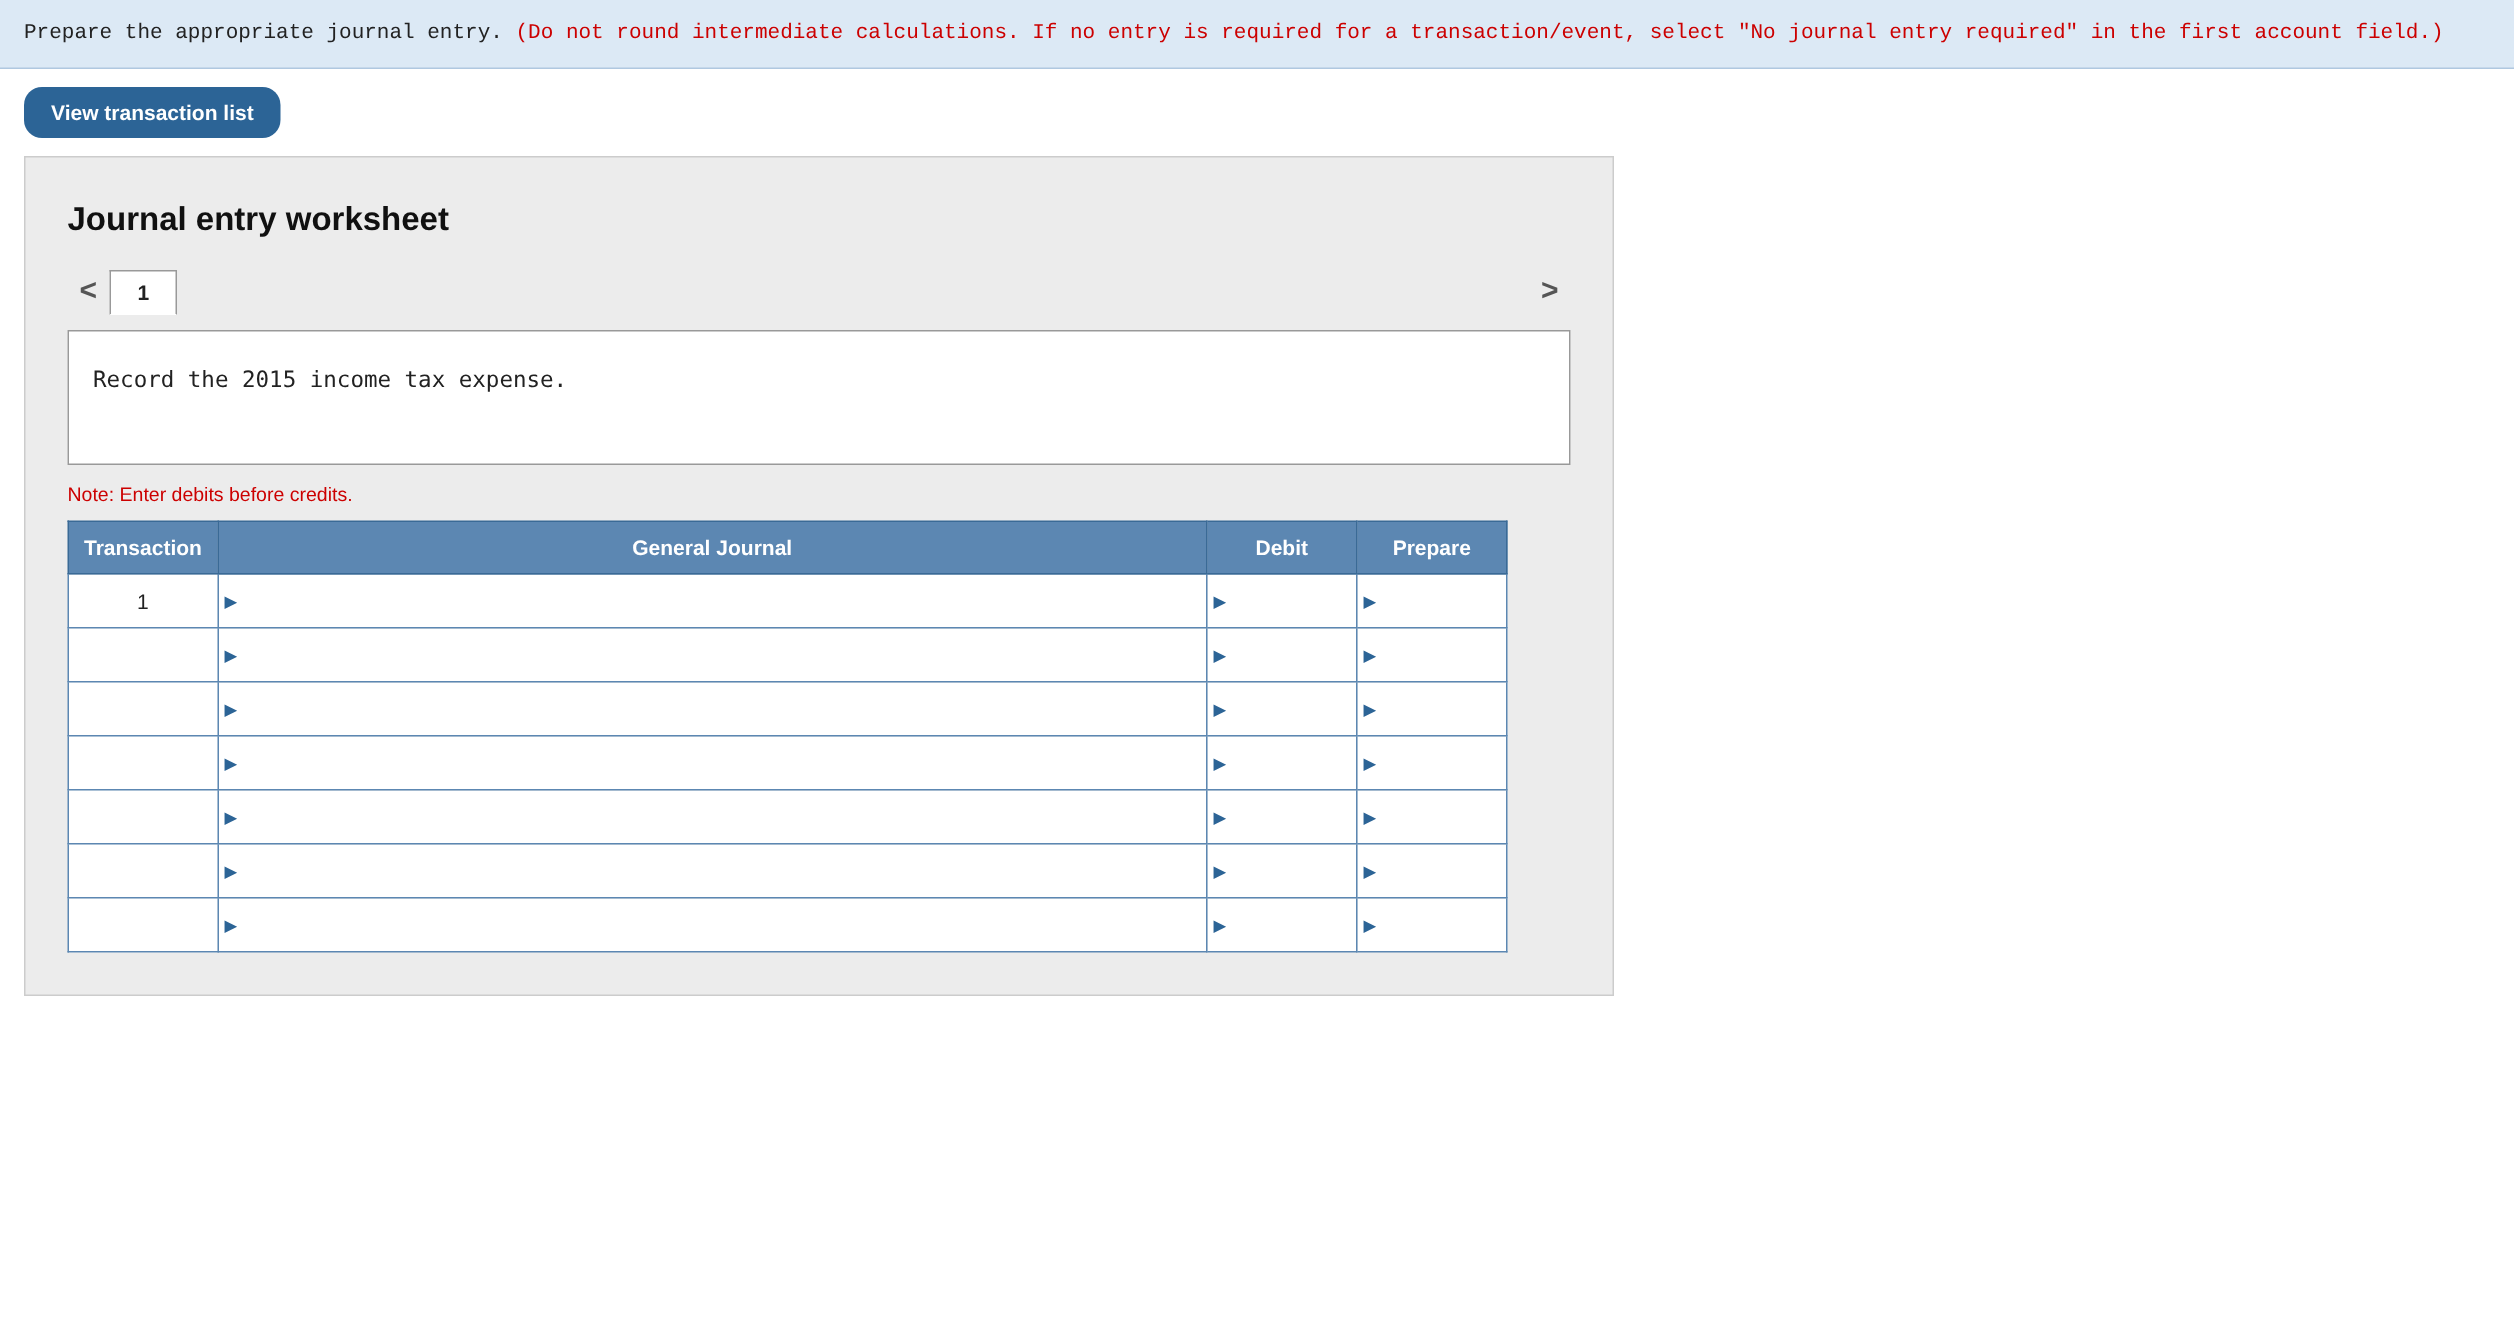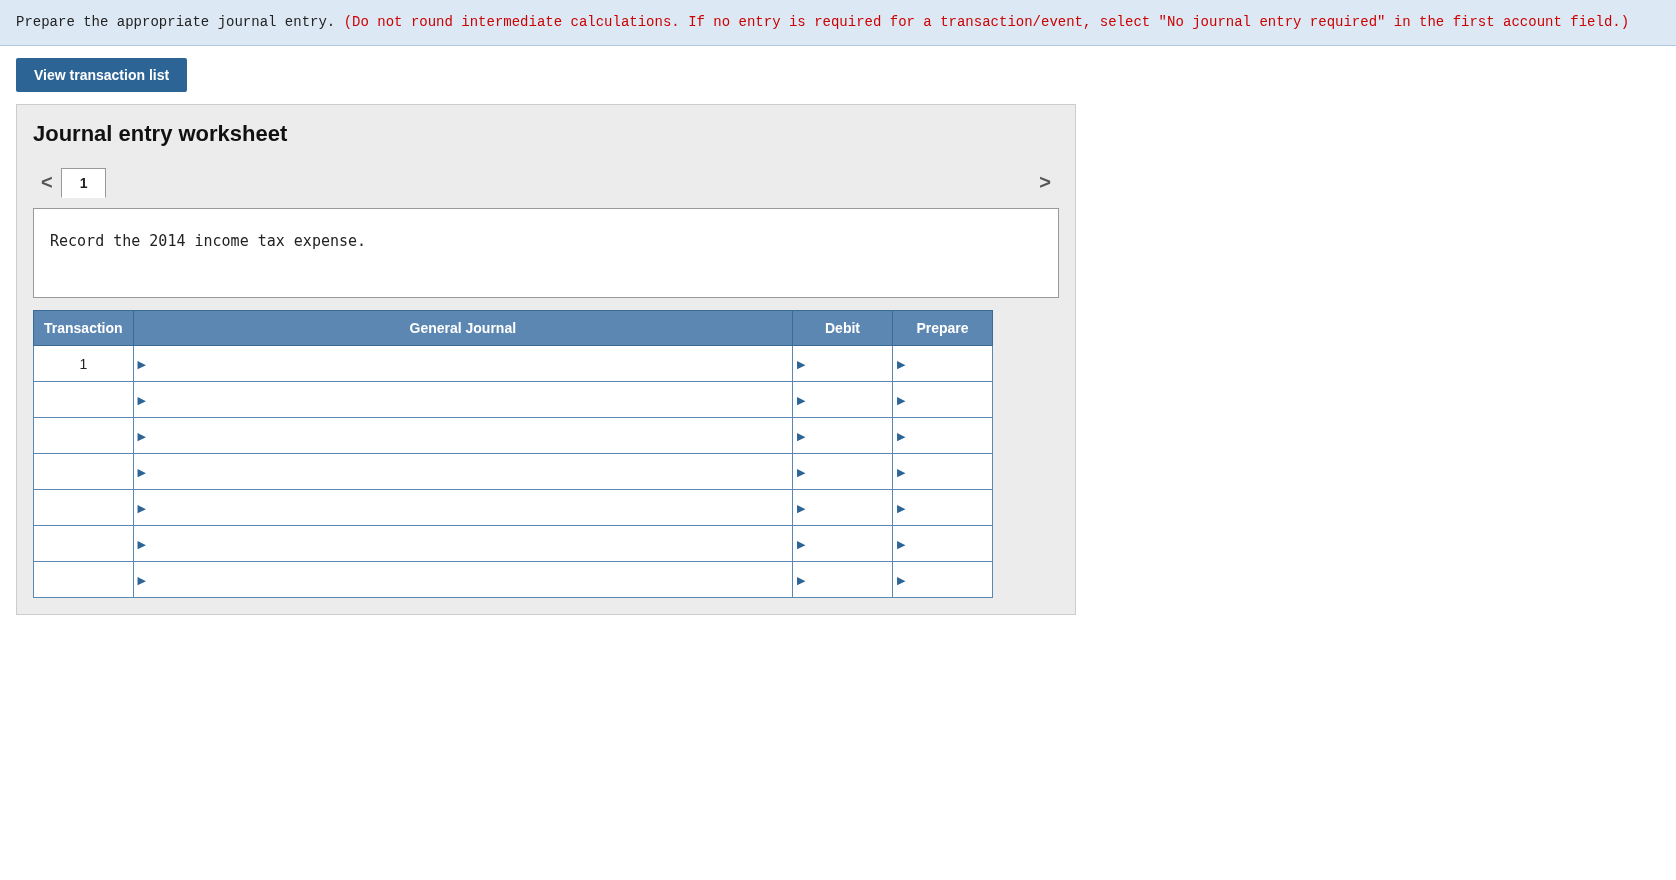--- a/index.html
+++ b/index.html
@@ -34,27 +34,27 @@
     }
 
     .view-transaction-btn {
       background: #2c6496;
       color: #fff;
       border: none;
       padding: 9px 18px;
       font-size: 14px;
       font-weight: bold;
       cursor: pointer;
-      border-radius: 2px;
+      border-radius: 12px;
     }
 
     .worksheet-container {
       background: #ececec;
       margin: 0 16px 16px 16px;
-      padding: 16px;
+      padding: 28px;
       border: 1px solid #ccc;
       max-width: 1060px;
     }
 
     .worksheet-title {
       font-size: 22px;
       font-weight: bold;
       margin-bottom: 20px;
       color: #111;
     }
@@ -208,22 +208,23 @@
 <div class="worksheet-container">
 
   <div class="worksheet-title">Journal entry worksheet</div>
 
   <div class="tab-nav">
     <button class="nav-arrow">&lt;</button>
     <div class="tab-active">1</div>
     <button class="nav-arrow nav-arrow-right">&gt;</button>
   </div>
 
-  <div class="description-box">Record the 2014 income tax expense.</div>
-
+  <div class="description-box">Record the 2015 income tax expense.</div>
+
+  <div class="note-text">Note: Enter debits before credits.</div>
 
   <table class="journal-table">
     <thead>
       <tr>
         <th class="col-transaction">Transaction</th>
         <th class="col-general-journal">General Journal</th>
         <th class="col-debit">Debit</th>
         <th class="col-credit">Prepare</th>
       </tr>
     </thead>

